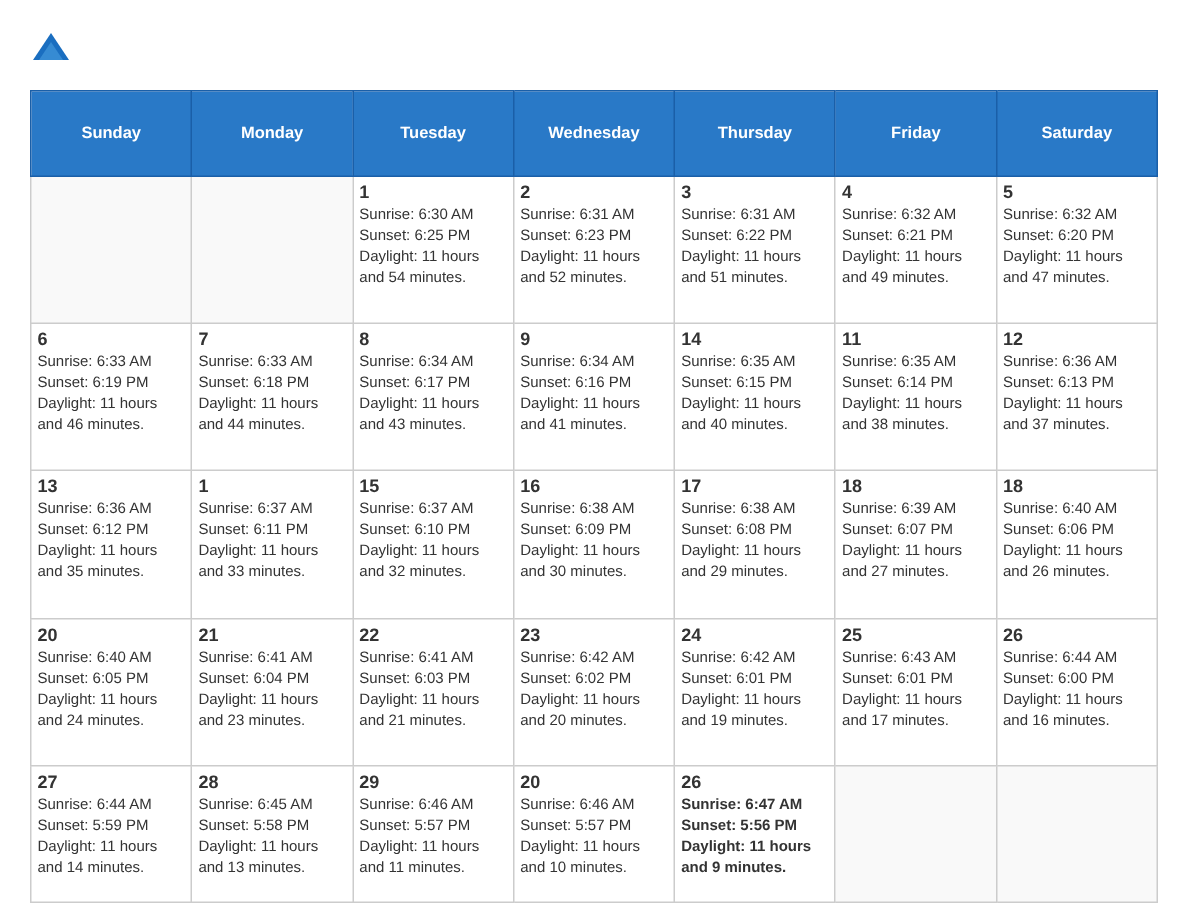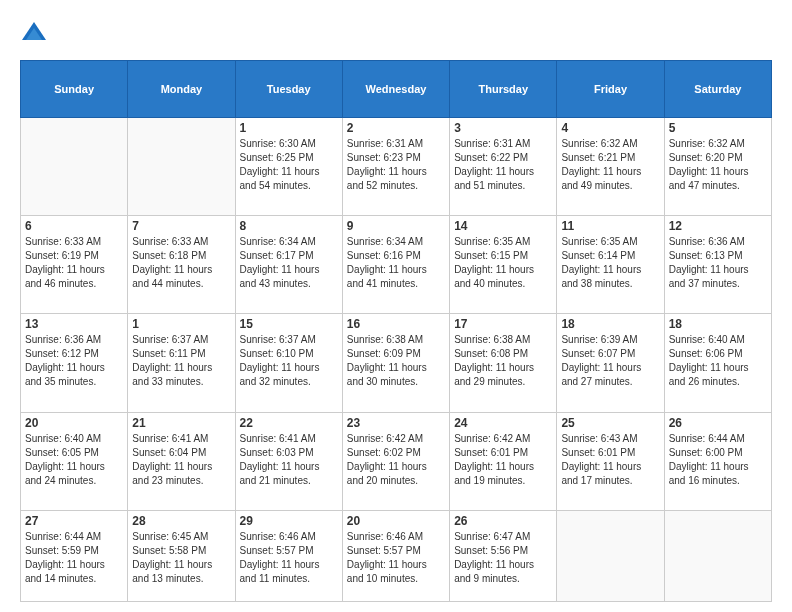--- a/index.html
+++ b/index.html
@@ -322,21 +322,21 @@
 Daylight: 11 hours and 11 minutes.</div>
           </td>
           <td>
             <span class="day-number">20</span>
             <div class="day-info" style="white-space: pre-line;">Sunrise: 6:46 AM
 Sunset: 5:57 PM
 Daylight: 11 hours and 10 minutes.</div>
           </td>
           <td>
             <span class="day-number">26</span>
-            <div class="day-info" style="white-space: pre-line;">Sunrise: 6:47 AM
+            <div class="day-info" style="white-space: pre-line; font-weight: bold;">Sunrise: 6:47 AM
 Sunset: 5:56 PM
 Daylight: 11 hours and 9 minutes.</div>
           </td>
           <td class="empty"></td>
           <td class="empty"></td>
         </tr>
       </tbody>
   </table>
 </div>
 

